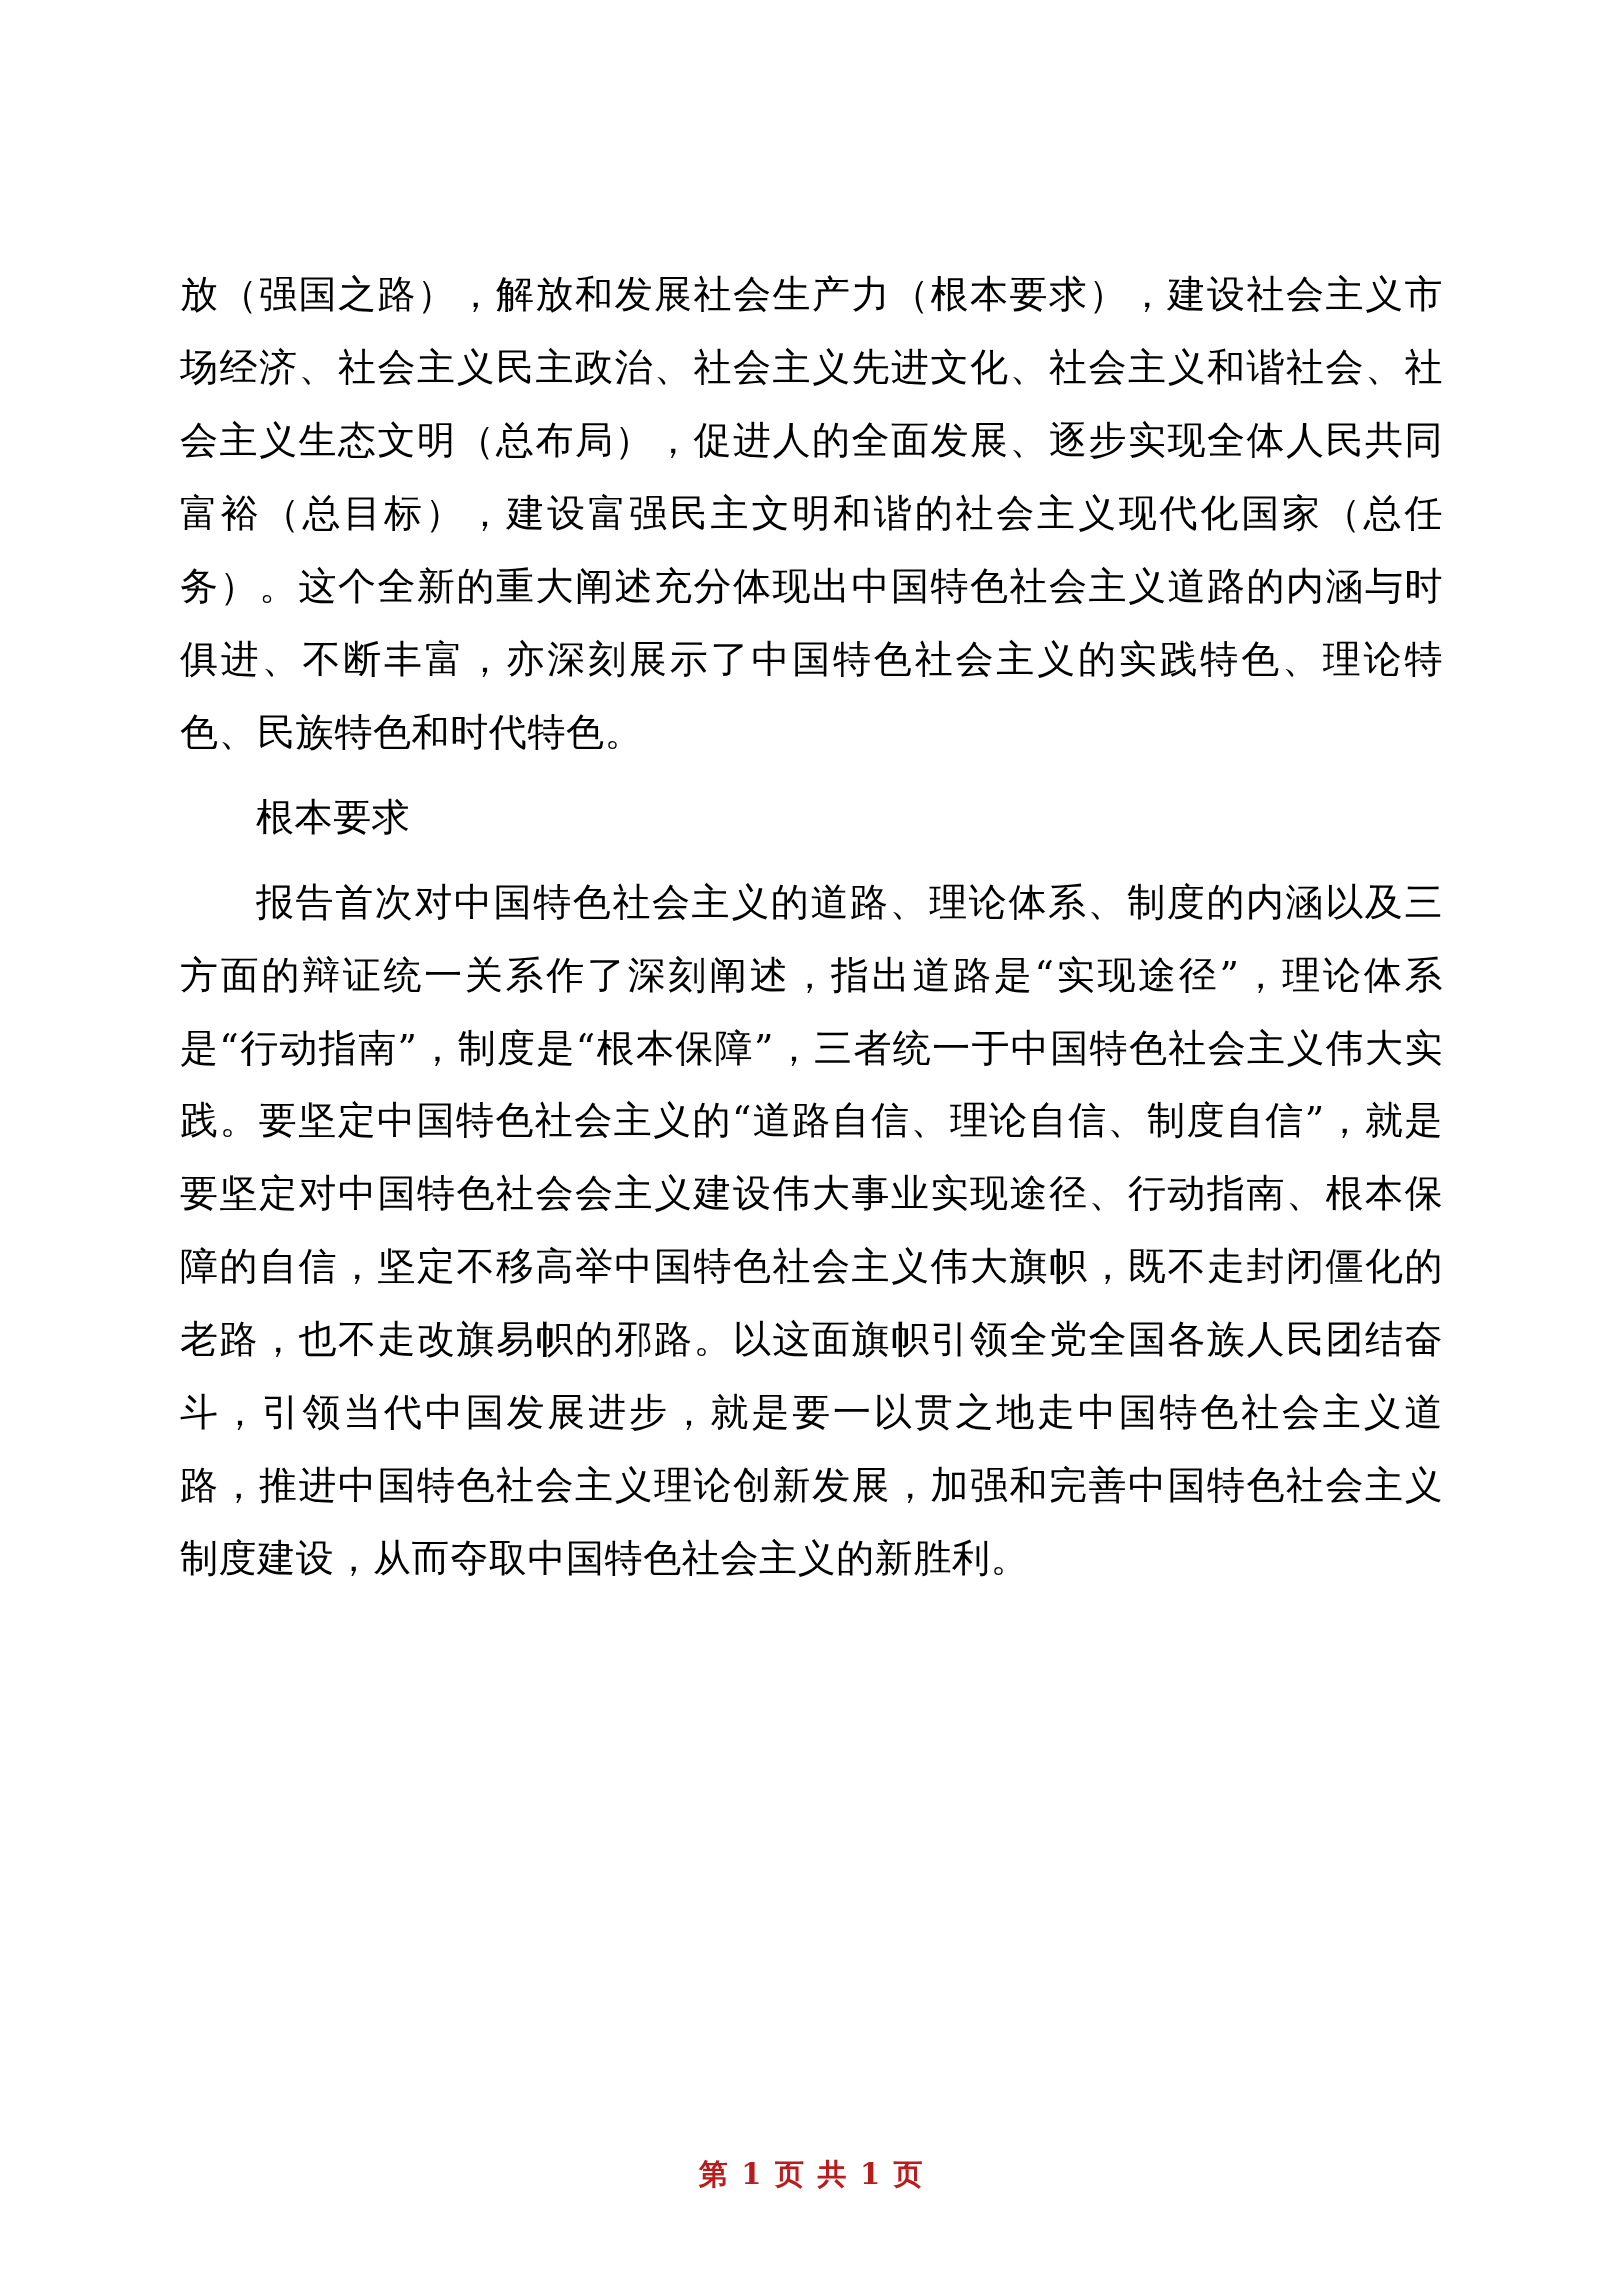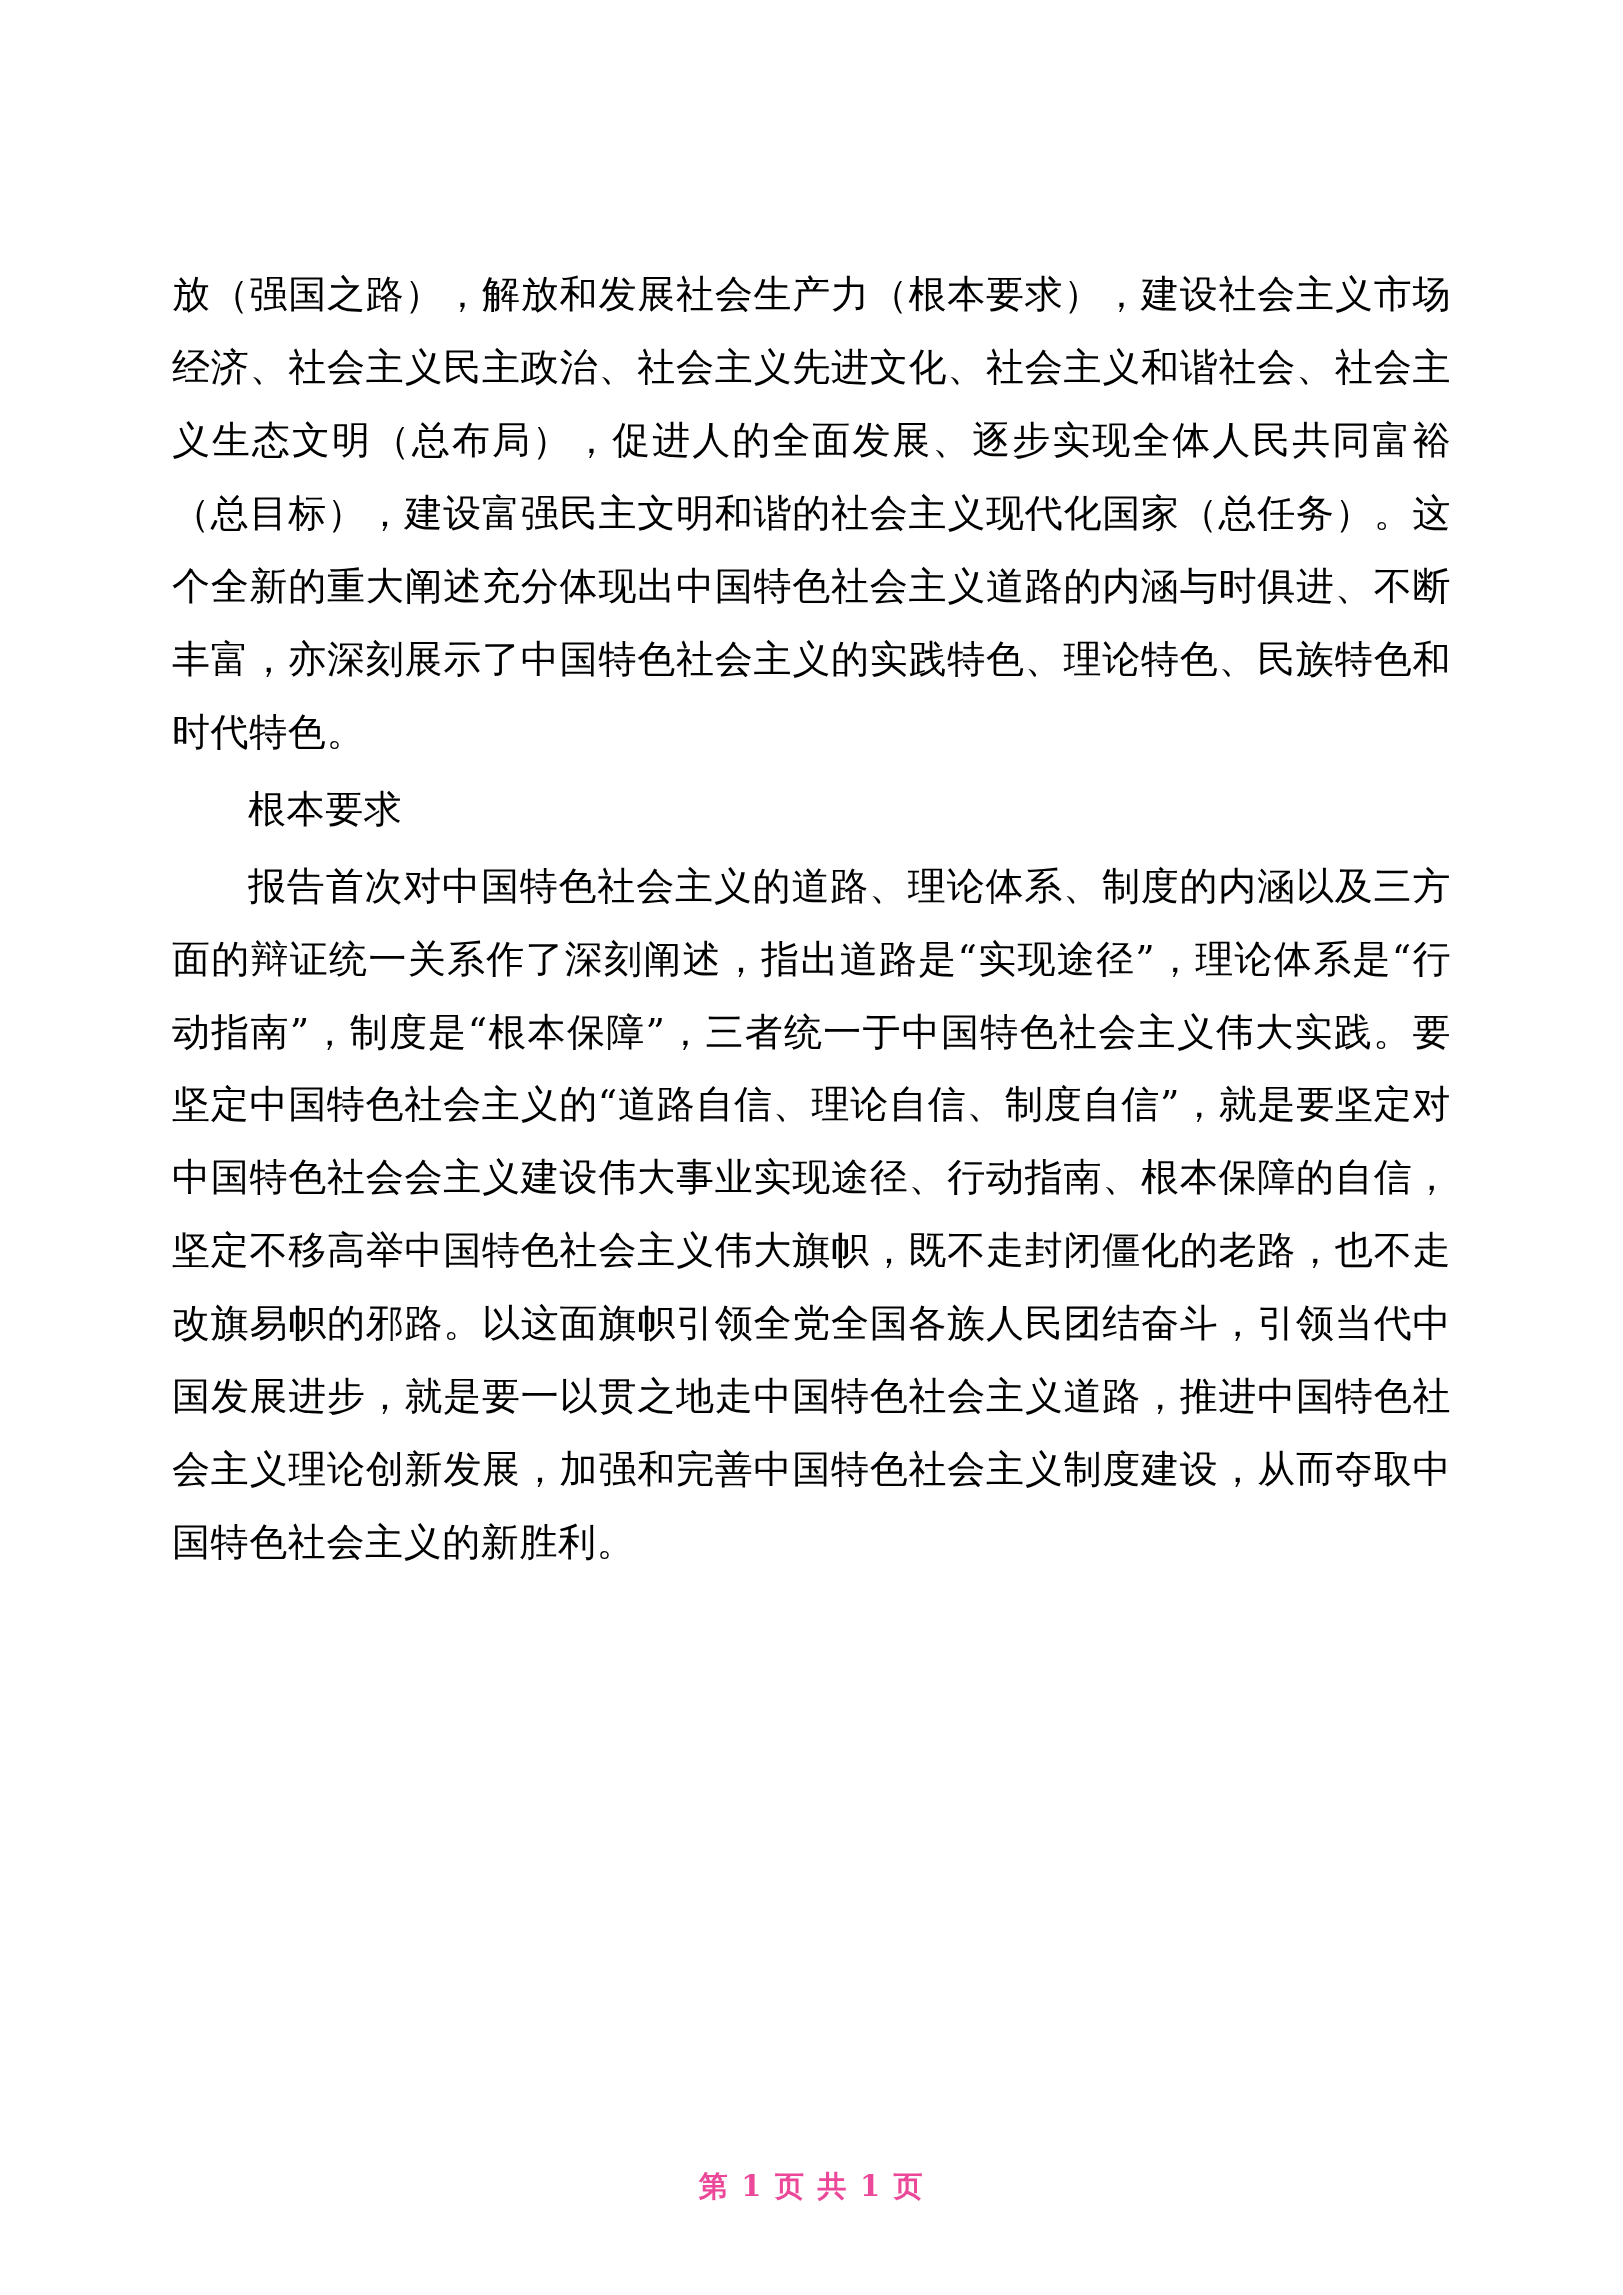--- a/index.html
+++ b/index.html
@@ -22,36 +22,36 @@
   }
   .doc-body {
     margin-top: 146px;
   }
   .para {
     font-size: 38px;
     line-height: 1.92;
     text-align: justify;
     text-justify: inter-ideograph;
     letter-spacing: 0.6px;
-    margin: 4px;
+    margin: 12px;
     white-space: pre-wrap;
   }
   .para.indent {
     text-indent: 2em;
   }
   .footer {
     position: absolute;
     left: 0;
     right: 0;
-    bottom: 88px;
+    bottom: 100px;
     text-align: center;
     font-size: 29px;
     font-weight: bold;
     letter-spacing: 1.7px;
-    color: #ec4899;
+    color: #b91c1c;
     margin-top: 29px;
   }
 </style>
 </head>
 <body>
 
 <div class="page">
 
   <div class="doc-body">
     <p class="para">放（强国之路），解放和发展社会生产力（根本要求），建设社会主义市场经济、社会主义民主政治、社会主义先进文化、社会主义和谐社会、社会主义生态文明（总布局），促进人的全面发展、逐步实现全体人民共同富裕（总目标），建设富强民主文明和谐的社会主义现代化国家（总任务）。这个全新的重大阐述充分体现出中国特色社会主义道路的内涵与时俱进、不断丰富，亦深刻展示了中国特色社会主义的实践特色、理论特色、民族特色和时代特色。</p>

